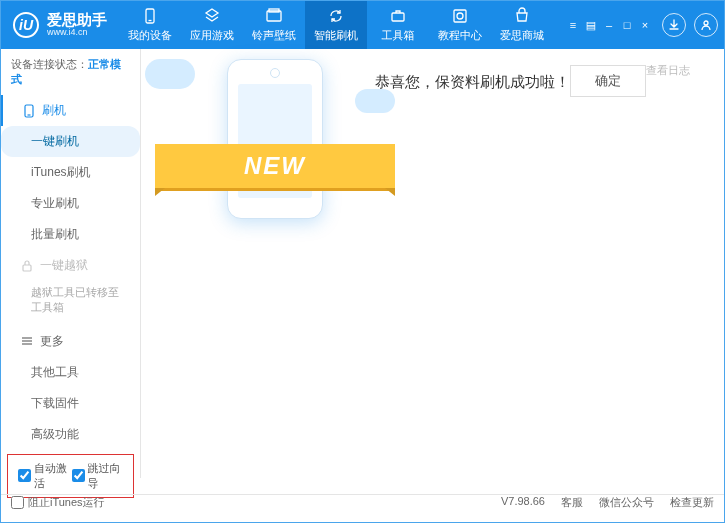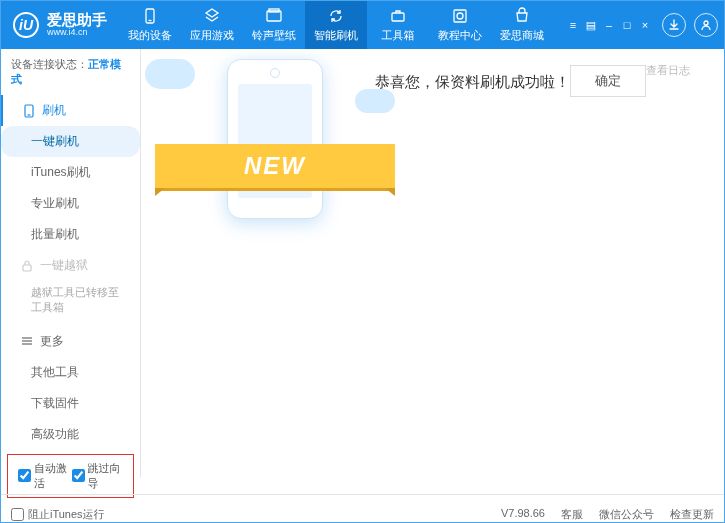--- a/index.html
+++ b/index.html
@@ -42,21 +42,21 @@
 .illus-phone { width: 96px; height: 160px; background:#fff; border:1px solid #d0e4f5; border-radius:14px; box-shadow:0 4px 18px rgba(26,140,232,.25); position:absolute; left:52px; top:10px; }
 .illus-phone::before { content:""; position:absolute; left:50%; top:8px; transform:translateX(-50%); width:8px; height:8px; border:1.5px solid #cfe4f5; border-radius:50%; }
 .illus-phone::after { content:""; position:absolute; left:10px; right:10px; top:24px; bottom:20px; background:#eaf5ff; border-radius:3px; }
 .illus-ribbon { position:absolute; left:-20px; right:-20px; top:95px; height:44px; background:#ffc940; display:flex; align-items:center; justify-content:center; color:#fff; font-weight:bold; font-size:24px; font-style:italic; letter-spacing:2px; box-shadow:0 3px 0 #e0a020; }
 .illus-ribbon::before,.illus-ribbon::after { content:""; position:absolute; width:0; height:0; border-style:solid; bottom:-8px; }
 .illus-ribbon::before { left:0; border-width:8px 10px 0 0; border-color:#d49a20 transparent transparent transparent; }
 .illus-ribbon::after { right:0; border-width:8px 0 0 10px; border-color:#d49a20 transparent transparent transparent; }
 .success-text { margin-top: 24px; font-size: 15px; color: #333; }
 .ok-btn { margin-top: 16px; padding: 6px 24px; border: 1px solid #ddd; background:#fff; color:#555; font-size:13px; cursor:pointer;font-family:Liberation Serif, serif; }
 .log-link { margin-top: 14px; font-size: 11px; color: #bbb; cursor:pointer; }
-.statusbar { height: 28px; border-top: 1px solid #e5e5e5; display: flex; align-items: flex-end; padding: 0 10px; font-size: 11px; color: #666; margin-top: 16px; }
+.statusbar { height: 28px; border-top: 1px solid #e5e5e5; display: flex; align-items: flex-start; padding: 0 10px; font-size: 11px; color: #666; margin-top: 16px; }
 .statusbar .left { display:flex; align-items:center; gap:4px; flex:1; }
 .statusbar .right { display:flex; gap:16px; }
 .statusbar input { accent-color:#1a8ce8; }
 .statusbar .link { cursor:pointer; color:#666; }
 </style>
 </head>
 <body>
 
 <div class="window">
 

